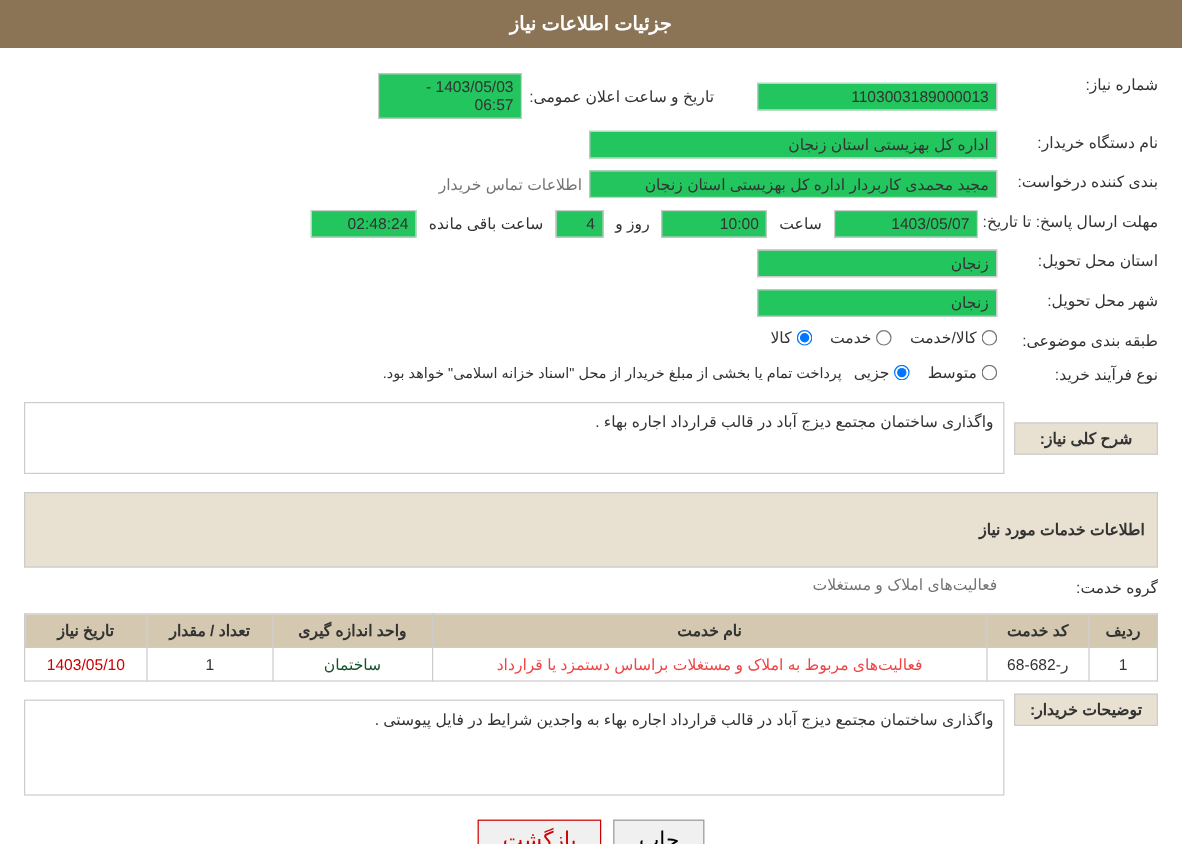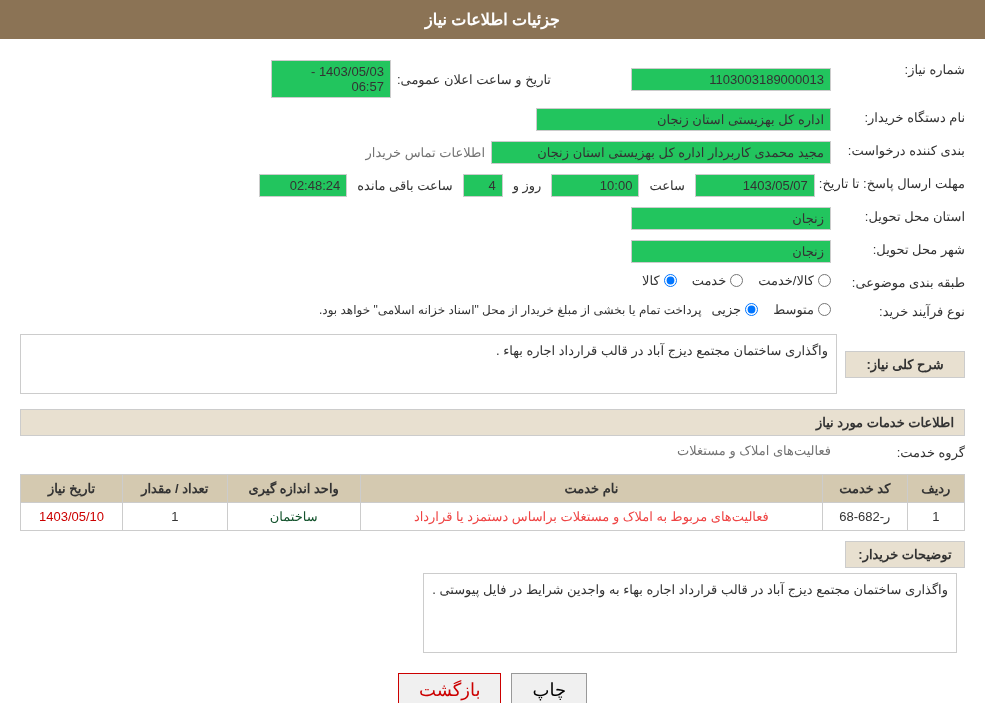--- a/index.html
+++ b/index.html
@@ -43,21 +43,21 @@
     .input-small {
       width: 88px;
     }
     .blue-link {
       color: #737373;
       text-decoration: none;
     }
     .section-title {
       background: #e8e0d0;
       border: 1px solid #ccc;
-      padding: 5px 10px;
+      padding: 23px 10px;
       font-weight: bold;
       text-align: right;
       margin: 10px 0 5px 0;
       color: #333;
     }
     .radio-group {
       display: flex;
       gap: 15px;
       align-items: center;
       direction: rtl;
@@ -173,32 +173,32 @@
     <span>جزئیات اطلاعات نیاز</span>
   </div>
 
   <div class="main-content">
 
     <div class="section-row" style="margin-bottom:6px;">
       <span class="field-label">شماره نیاز:</span>
       <span class="colon"></span>
       <div class="field-value">
         <div class="inline-fields">
-          <span class="input-box input-medium" style="min-width:200px;margin-left:44px;">1103003189000013</span>
+          <span class="input-box input-medium" style="min-width:200px;">1103003189000013</span>
           <span style="margin-right:30px;">تاریخ و ساعت اعلان عمومی:</span>
           <span class="input-box input-narrow">1403/05/03 - 06:57</span>
         </div>
       </div>
     </div>
 
     <div class="section-row" style="margin-bottom:6px;">
       <span class="field-label">نام دستگاه خریدار:</span>
       <span class="colon"></span>
       <div class="field-value">
-        <span class="input-box" style="width:295px;">اداره کل بهزیستی استان زنجان</span>
+        <span class="input-box" style="width:340px;">اداره کل بهزیستی استان زنجان</span>
       </div>
     </div>
 
     <div class="section-row" style="margin-bottom:6px;">
       <span class="field-label">بندی کننده درخواست:</span>
       <span class="colon"></span>
       <div class="field-value">
         <div class="inline-fields">
           <span class="input-box" style="width:340px;">مجید محمدی کاربردار اداره کل بهزیستی استان زنجان</span>
           <a class="blue-link" href="#">اطلاعات تماس خریدار</a>
@@ -317,21 +317,21 @@
       <td>ر-682-68</td>
       <td class="service-name-cell">فعالیت‌های مربوط به املاک و مستغلات براساس دستمزد یا قرارداد</td>
       <td style="color:#14532d;">ساختمان</td>
       <td>1</td>
       <td style="color:#cc0000;">1403/05/10</td>
     </tr>
         </tbody>
     </table>
 
     <div class="section-row" style="margin-bottom:6px; align-items:flex-start;">
-      <div style="display:flex; align-items:flex-start; direction:rtl; width:100%;flex-direction:column;">
+      <div style="display:flex; align-items:flex-start; direction:rtl; width:100%;">
         <div style="background:#e8e0d0; border:1px solid #ccc; padding:5px 10px; font-weight:bold; white-space:nowrap; min-width:120px; text-align:center; align-self:flex-start;">
           <span>توضیحات خریدار:</span>
         </div>
         <div style="flex:1; margin-right:8px;">
           <div class="buyer-notes">واگذاری ساختمان مجتمع دیزج آباد در قالب قرارداد اجاره بهاء به واجدین شرایط در فایل پیوستی .</div>
         </div>
       </div>
     </div>
 
     <div class="button-row">

